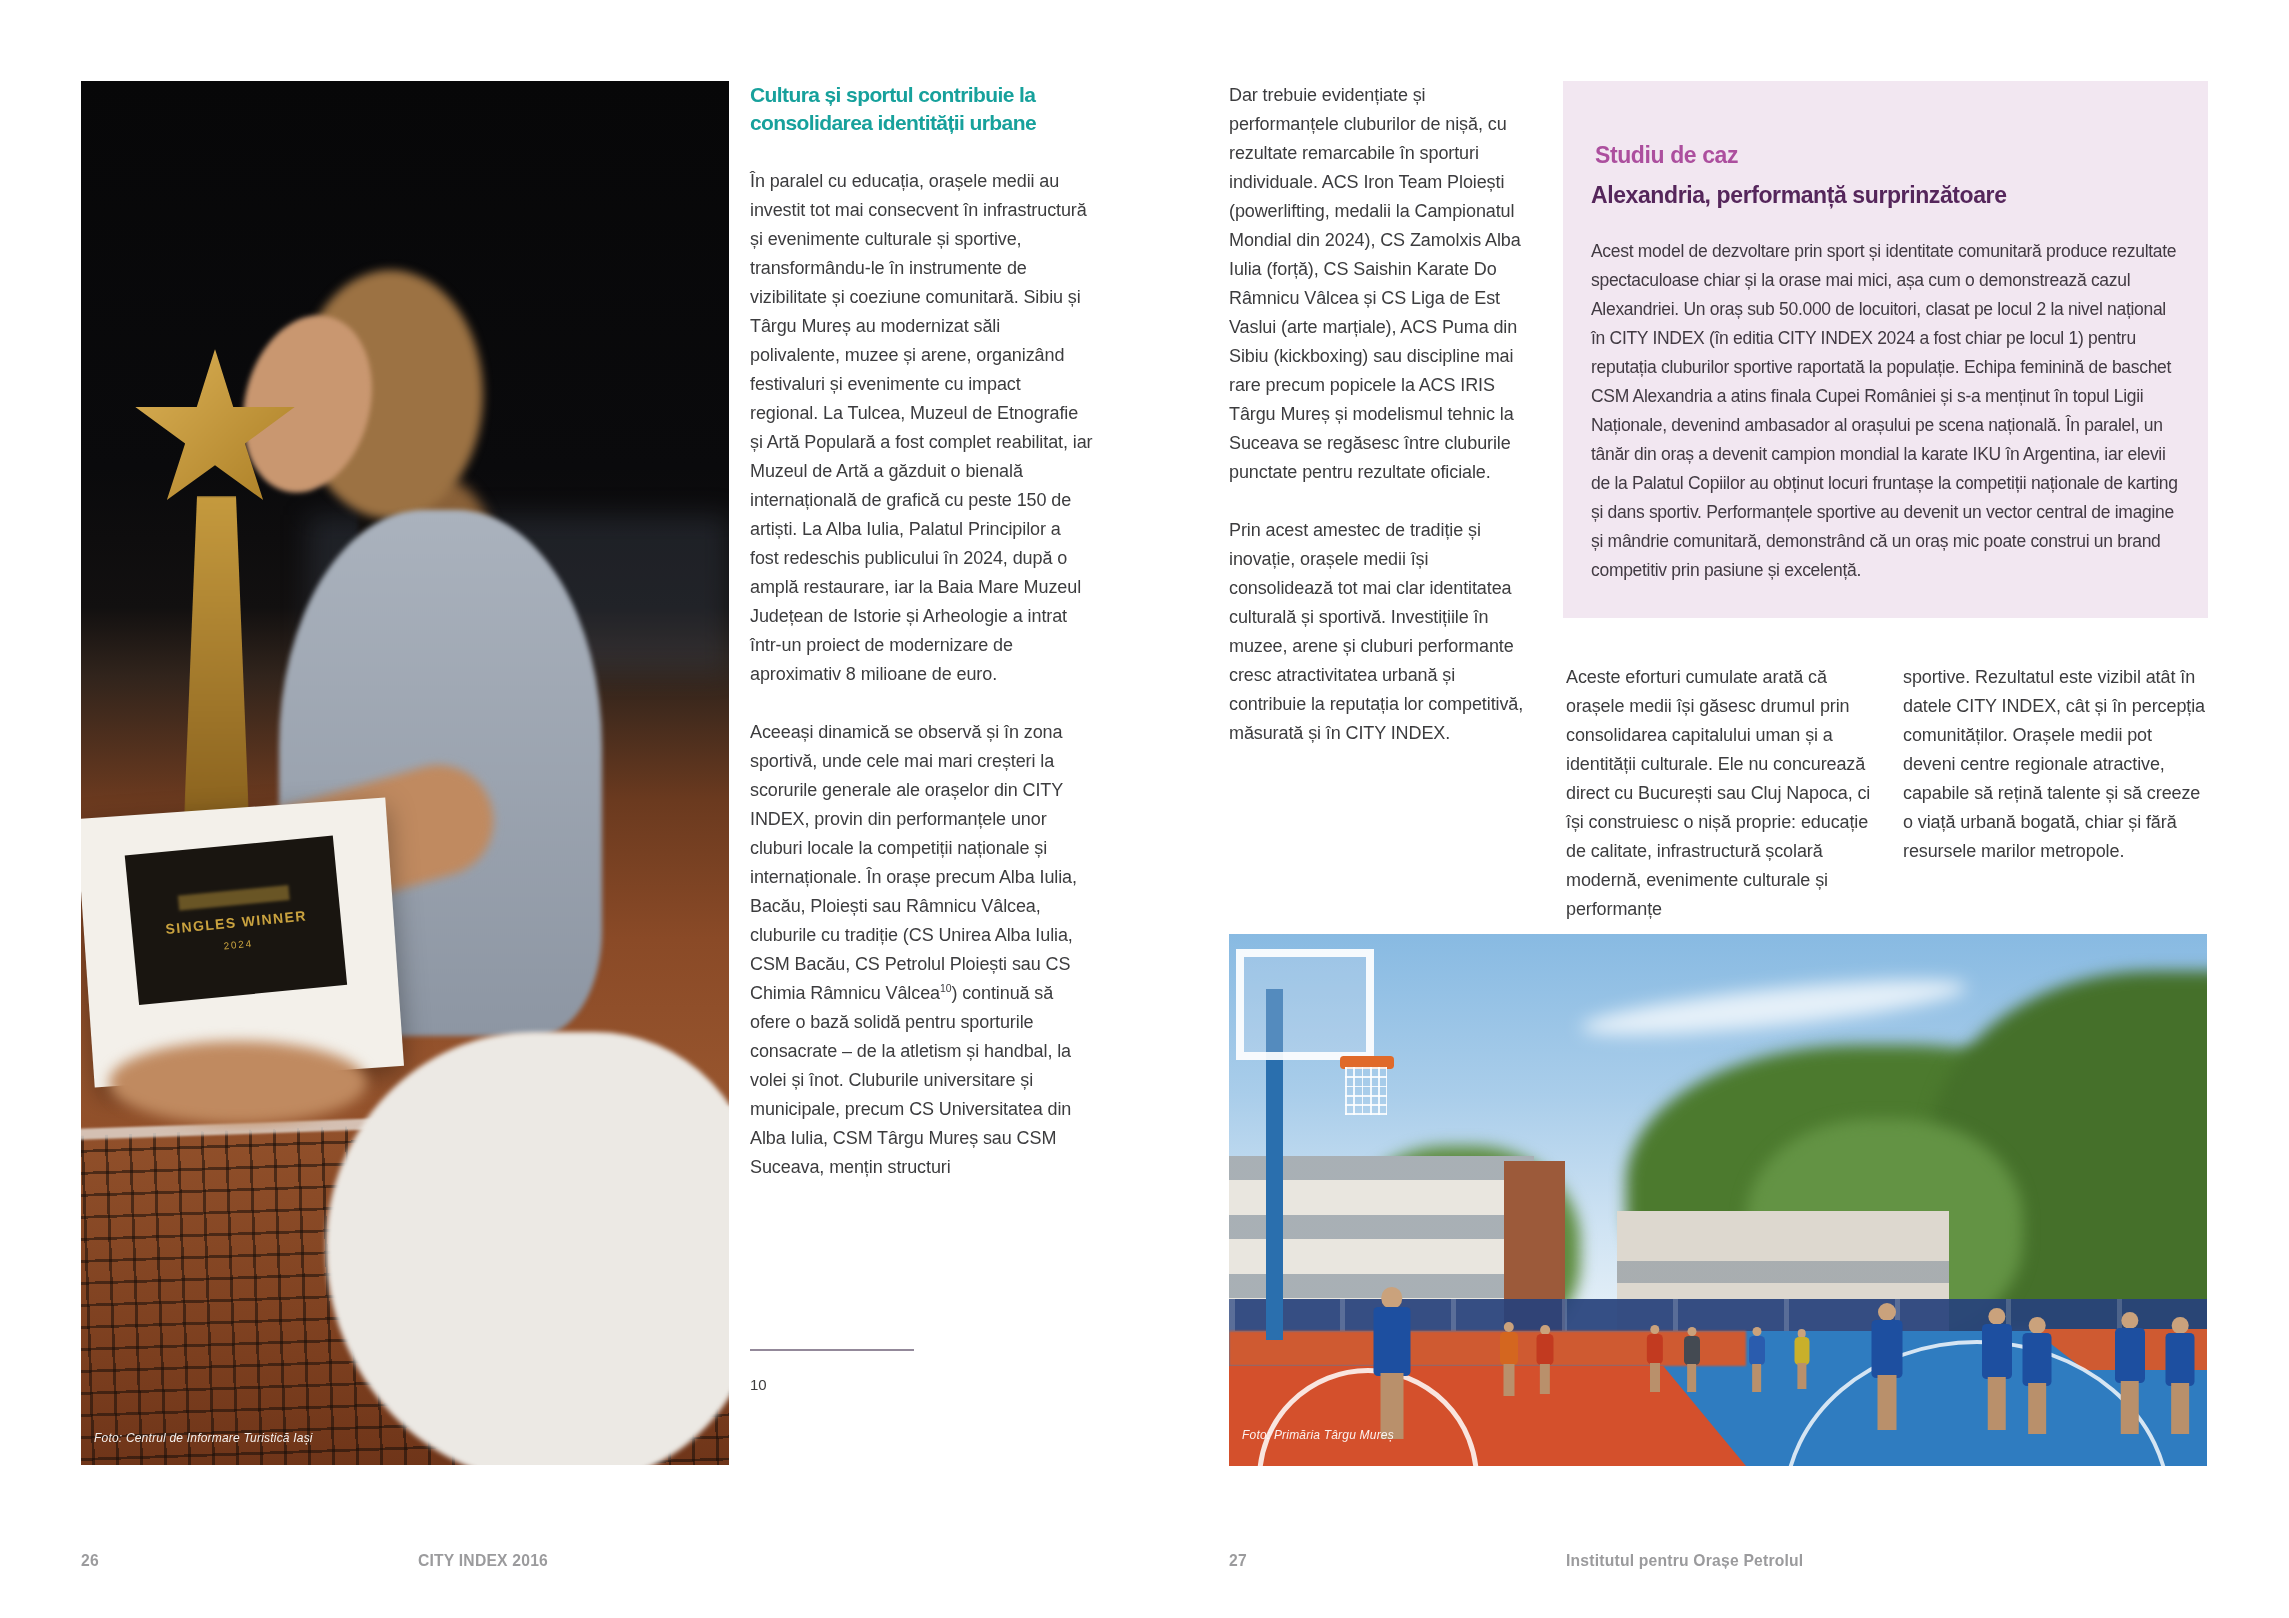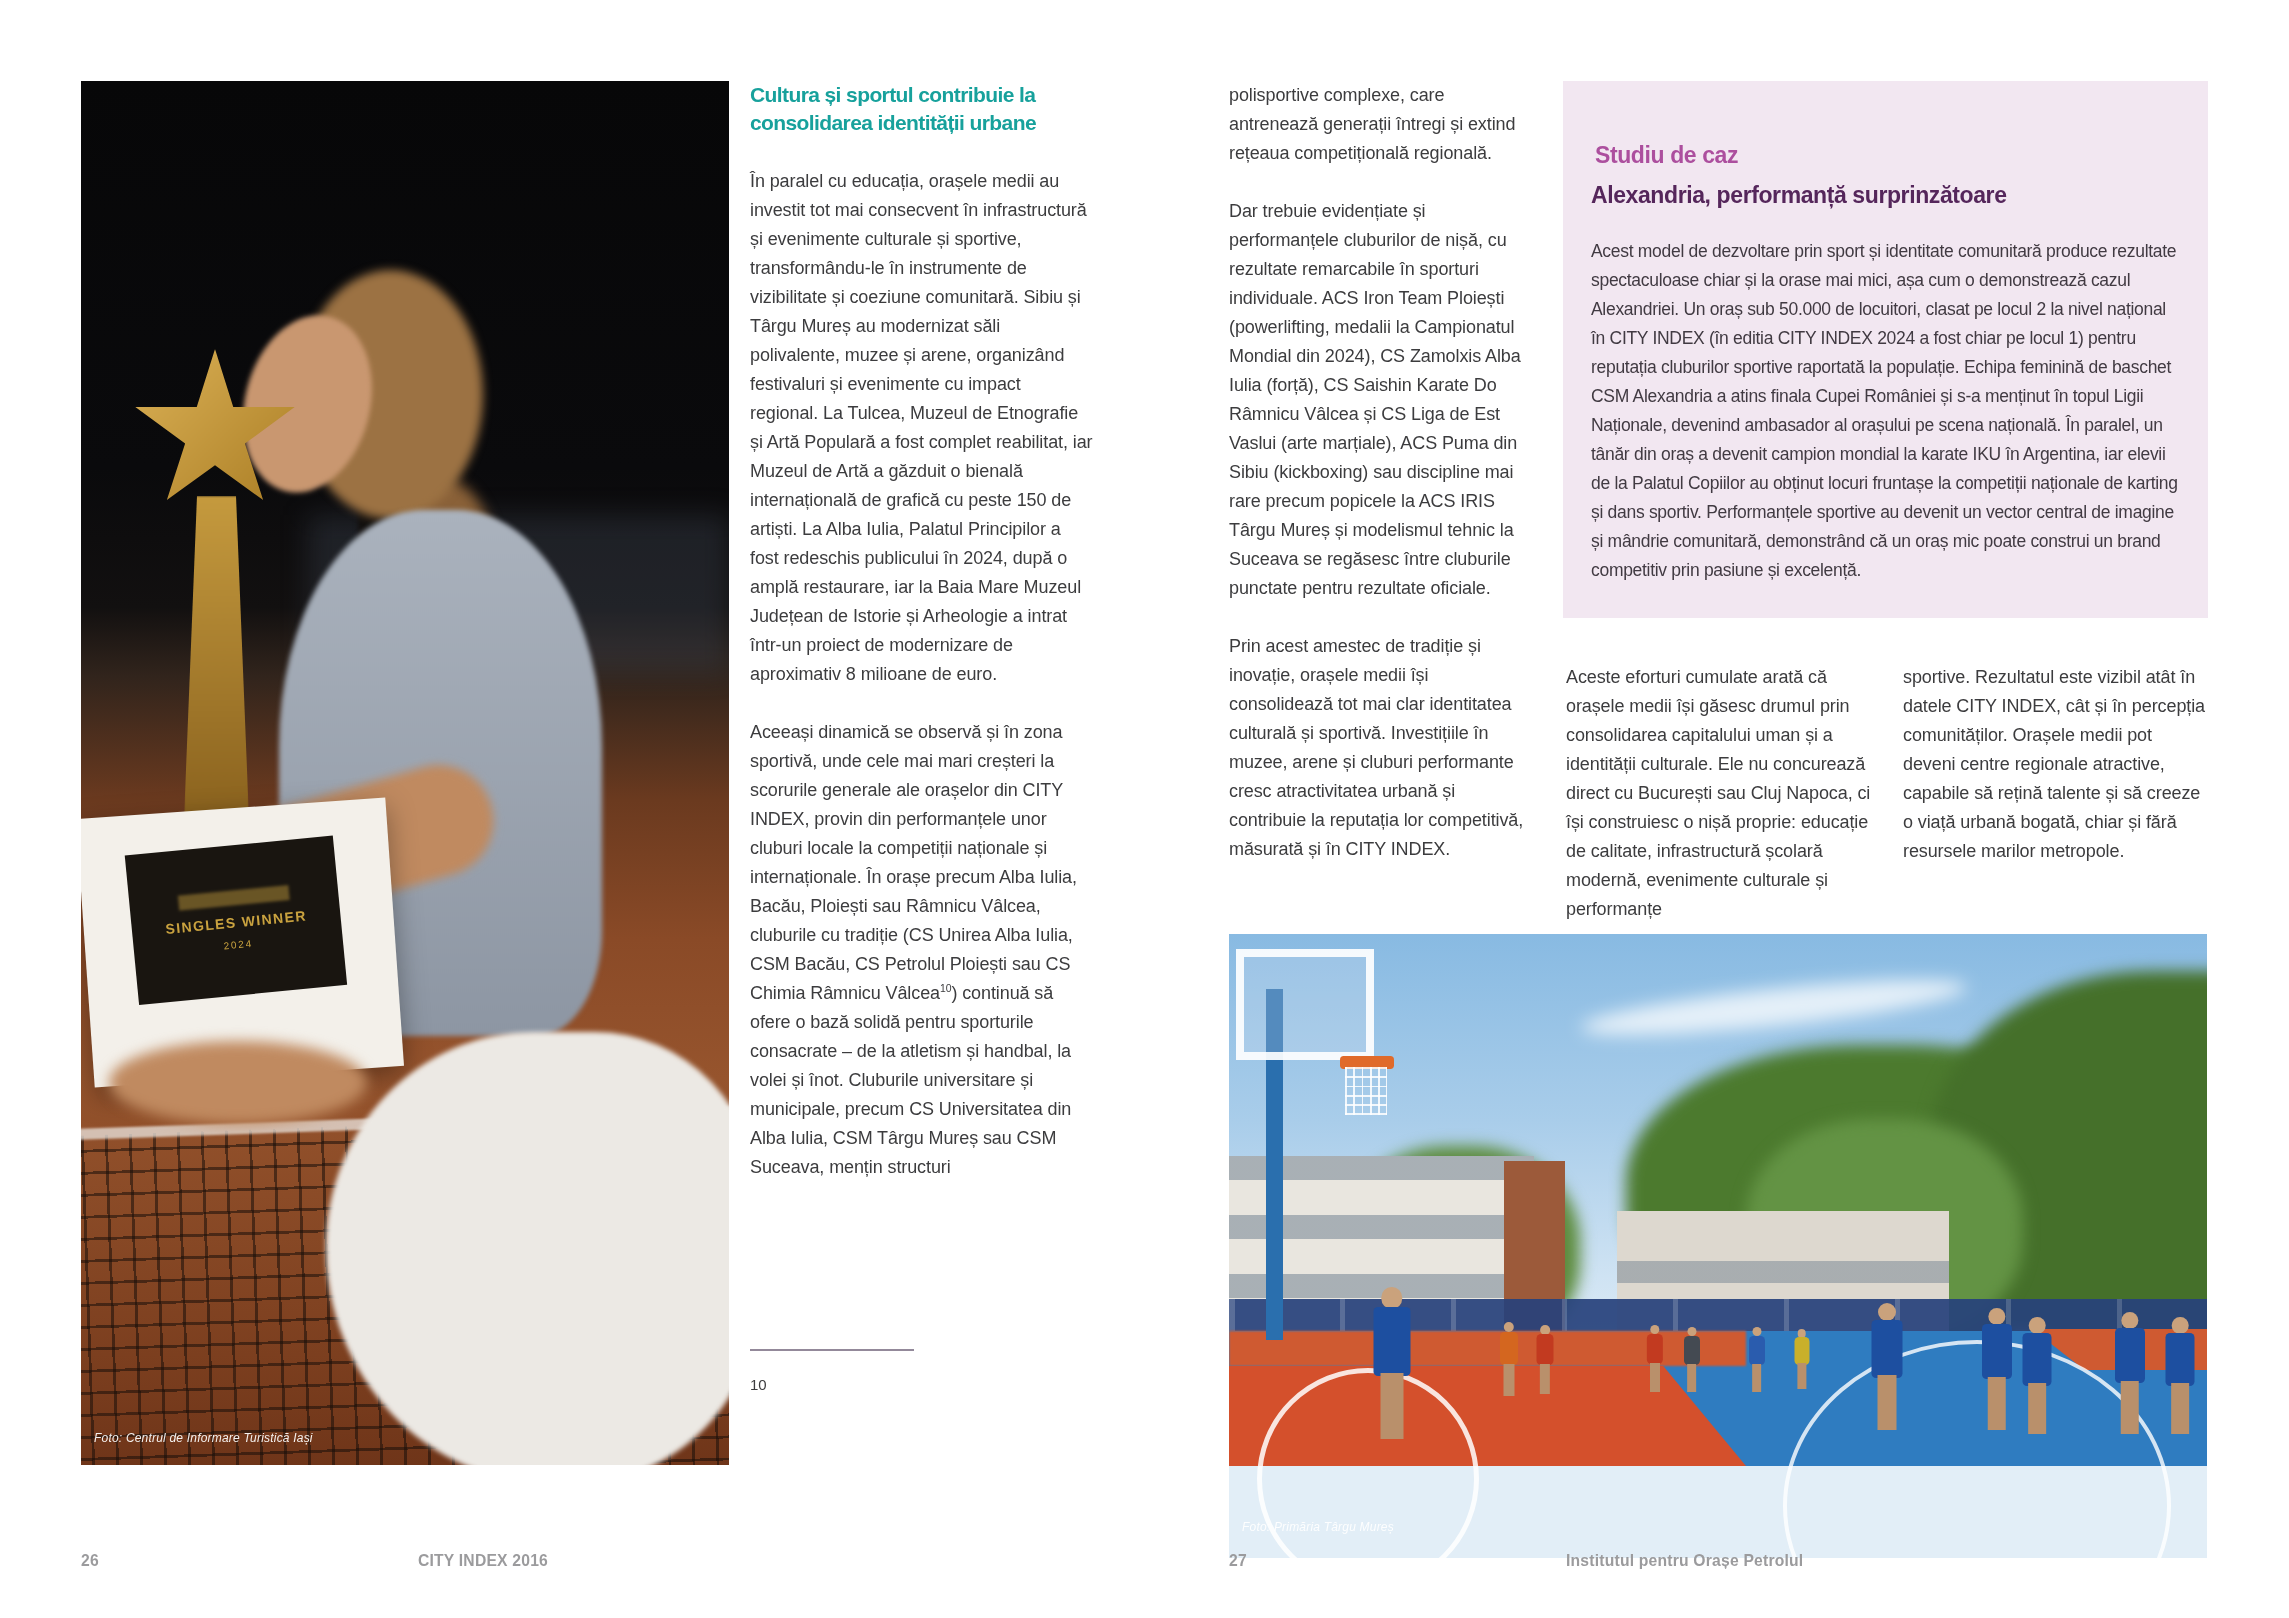--- a/index.html
+++ b/index.html
@@ -37,21 +37,21 @@
   .case-body{margin:0;font-size:17.5px;line-height:29px;letter-spacing:-0.3px;color:#413a42;}
   
   .footer-item{position:absolute;top:1552px;font-size:15.7px;font-weight:bold;color:#9b9b9d;letter-spacing:0.2px;}
   .f-pn-left{left:81px;}
   .f-brand-left{left:418px;}
   .f-pn-right{left:1229px;}
   .f-brand-right{left:1566px;}
   
   figure.photo{margin:0;position:absolute;overflow:hidden;}
   .photo-left{left:81px;top:81px;width:648px;height:1384px;background:#08080a;}
-  .photo-right{left:1229px;top:934px;width:978px;height:624px;background:#8fc0e4;}
+  .photo-right{left:1229px;top:934px;width:978px;height:532px;background:#8fc0e4;}
   .photo .credit{
     position:absolute;left:13px;bottom:24px;font-size:12px;font-style:italic;
     color:rgba(255,255,255,0.93);letter-spacing:0.2px;z-index:40;
   }
   .photo-left .credit{bottom:20px;}
   
   .lp-bg{position:absolute;inset:0;background:linear-gradient(180deg,
       #070708 0%, #0a0a0c 28%, #121010 38%, #31241c 43%,
       #6b3a1f 52%, #8a4a27 62%, #96542d 72%, #7c3f1f 92%, #6f3519 100%);}
   .lp-stand{position:absolute;left:35%;top:434px;width:65%;height:157px;background:rgba(70,80,96,.30);filter:blur(13px);}
@@ -154,21 +154,20 @@
     <div class="fn-rule"></div>
     <div class="fn-row">
       <span class="fn-num">10</span>
     </div>
   </div>
 
   <div class="footer-item f-pn-left">26</div>
   <div class="footer-item f-brand-left">CITY INDEX 2016</div>
 
   <div class="abs col-r1 body-text">
-    <p>polisportive complexe, care antrenează generații întregi și extind rețeaua competițională regională.</p>
     <p>Dar trebuie evidențiate și performanțele cluburilor de nișă, cu rezultate remarcabile în sporturi individuale. ACS Iron Team Ploiești (powerlifting, medalii la Campionatul Mondial din 2024), CS Zamolxis Alba Iulia (forță), CS Saishin Karate Do Râmnicu Vâlcea și CS Liga de Est Vaslui (arte marțiale), ACS Puma din Sibiu (kickboxing) sau discipline mai rare precum popicele la ACS IRIS Târgu Mureș și modelismul tehnic la Suceava se regăsesc între cluburile punctate pentru rezultate oficiale.</p>
     <p>Prin acest amestec de tradiție și inovație, orașele medii își consolidează tot mai clar identitatea culturală și sportivă. Investițiile în muzee, arene și cluburi performante cresc atractivitatea urbană și contribuie la reputația lor competitivă, măsurată și în CITY INDEX.</p>
   </div>
 
   <aside class="abs case-box">
     <p class="case-kicker">Studiu de caz</p>
     <p class="case-title">Alexandria, performanță surprinzătoare</p>
     <p class="case-body">Acest model de dezvoltare prin sport și identitate comunitară produce rezultate spectaculoase chiar și la orase mai mici, așa cum o demonstrează cazul Alexandriei. Un oraș sub 50.000 de locuitori, clasat pe locul 2 la nivel național în CITY INDEX (în editia CITY INDEX 2024 a fost chiar pe locul 1) pentru reputația cluburilor sportive raportată la populație. Echipa feminină de baschet CSM Alexandria a atins finala Cupei României și s-a menținut în topul Ligii Naționale, devenind ambasador al orașului pe scena națională. În paralel, un tânăr din oraș a devenit campion mondial la karate IKU în Argentina, iar elevii de la Palatul Copiilor au obținut locuri fruntașe la competiții naționale de karting și dans sportiv. Performanțele sportive au devenit un vector central de imagine și mândrie comunitară, demonstrând că un oraș mic poate construi un brand competitiv prin pasiune și excelență.</p>
   </aside>
 

